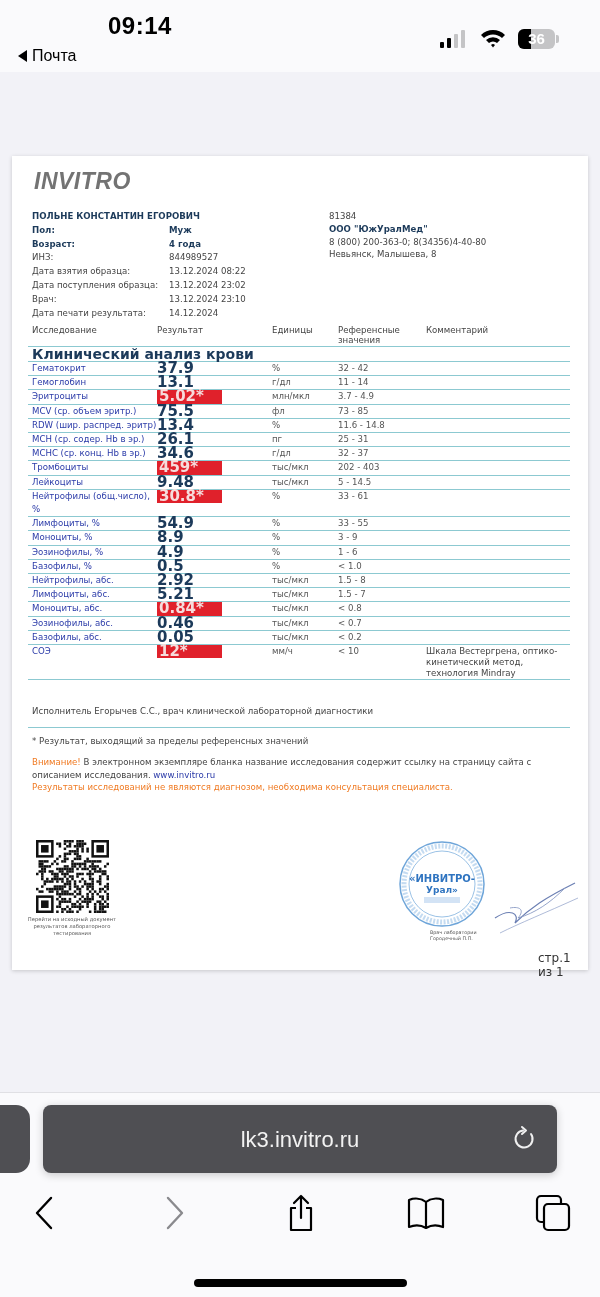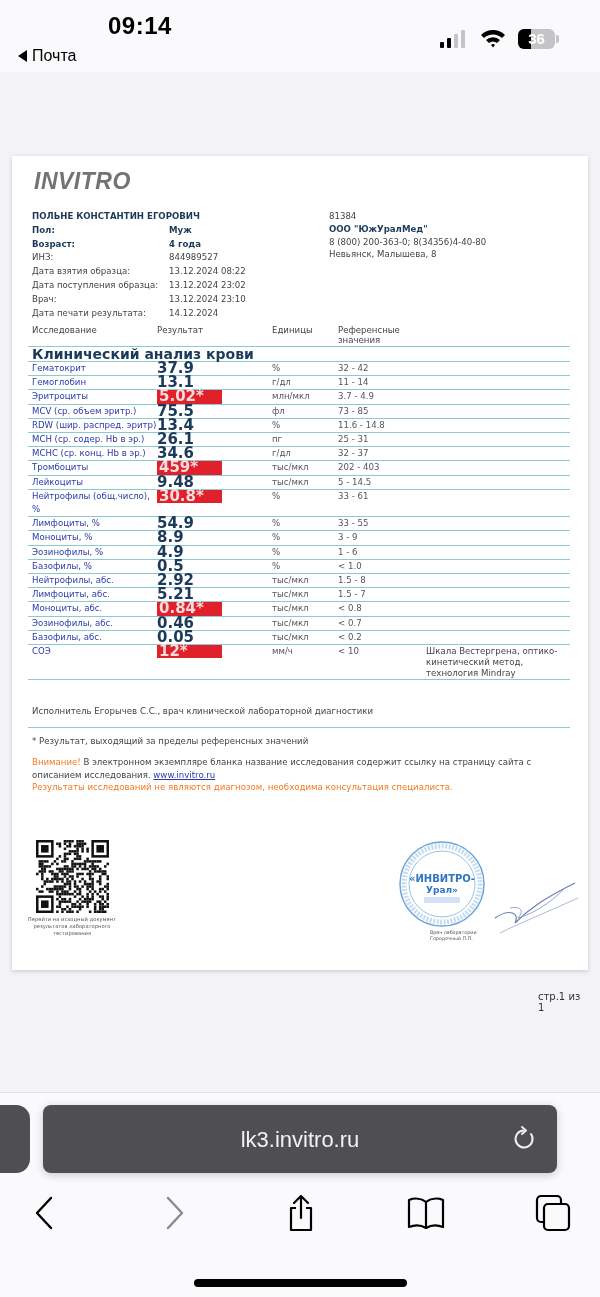--- a/index.html
+++ b/index.html
@@ -54,27 +54,27 @@
   .trow .c1 { color: #2a3aa8; }
   .trow .c2 { font-weight: bold; color: #1c3a5a; font-size: 15px; }
   .trow .c2 .flag { display: inline-block; width: 65px; background: #e0212b; color: #f6dcdc; padding-left: 2px; }
   .trow .c3, .trow .c4 { color: #555; }
   .trow .c5 { color: #444; line-height: 10.8px; padding-top: 1px; padding-bottom: 1px; }
   .executor { position: absolute; left: 20px; top: 550px; }
   .exec-line { position: absolute; left: 16px; top: 571px; width: 542px; border-top: 1px solid #8cc9d1; }
   .footnote { position: absolute; left: 20px; top: 580px; }
   .attn { position: absolute; left: 20px; top: 600px; width: 545px; line-height: 12.5px; }
   .attn .o { color: #f07a22; }
-  .attn .l { color: #2a3aa8; text-decoration: underline; }
+  .attn .l { color: #2a3aa8; }
   .qr { position: absolute; left: 24px; top: 684px; width: 73px; height: 73px; }
   .qr-caption { position: absolute; left: 14px; top: 760px; width: 92px; text-align: center; font-size: 5.2px; line-height: 7px; color: #555; }
   .stamp { position: absolute; left: 386px; top: 684px; width: 88px; height: 88px; }
   .signature { position: absolute; left: 478px; top: 722px; width: 90px; height: 60px; }
   .signer { position: absolute; left: 418px; top: 774px; font-size: 4.8px; line-height: 6px; color: #555; }
-  .page-num { position: absolute; left: 526px; top: 795px; font-size: 10px; color: #333; margin-top: 40px; }
+  .page-num { position: absolute; left: 526px; top: 795px; font-size: 12px; color: #333; }
 
   
   .browser { position: absolute; left: 0; top: 1092px; width: 600px; height: 205px; background: #fafafc; border-top: 1px solid #e0e0e4; }
   .prev-tab { position: absolute; left: -20px; top: 12px; width: 50px; height: 68px; background: #4f4f53; border-radius: 14px; }
   .url-bar { position: absolute; left: 43px; top: 12px; width: 514px; height: 68px; background: #4f4f53; border-radius: 8px; box-shadow: 0 2px 8px rgba(0,0,0,0.2); }
   .url-text { position: absolute; left: 0; right: 0; top: 22px; text-align: center; font: 400 22px "Liberation Sans", sans-serif; color: #f2f2f2; }
   .reload { position: absolute; right: 18px; top: 20px; width: 28px; height: 28px; }
   .nav { position: absolute; top: 100px; width: 40px; height: 40px; display: flex; align-items: center; justify-content: center; }
   .home-ind { position: absolute; left: 194px; top: 186px; width: 213px; height: 8px; background: #000; border-radius: 4px; }
 </style>
@@ -146,20 +146,21 @@
     <div>8 (800) 200-363-0; 8(34356)4-40-80</div>
     <div>Невьянск, Малышева, 8</div>
   </div>
 
   <div class="tbl">
     <div class="thead">
       <div class="c1">Исследование</div>
       <div class="c2">Результат</div>
       <div class="c3">Единицы</div>
       <div class="c4" style="line-height:10px;padding-right:20px">Референсные значения</div>
+      <div class="c5">Комментарий</div>
     </div>
     <div class="section">Клинический анализ крови</div>
     <div id="rows">
         <div class="trow">
           <div class="c1">Гематокрит</div>
           <div class="c2">37.9</div>
           <div class="c3">%</div>
           <div class="c4">32 - 42</div>
           <div class="c5"></div>
         </div>

